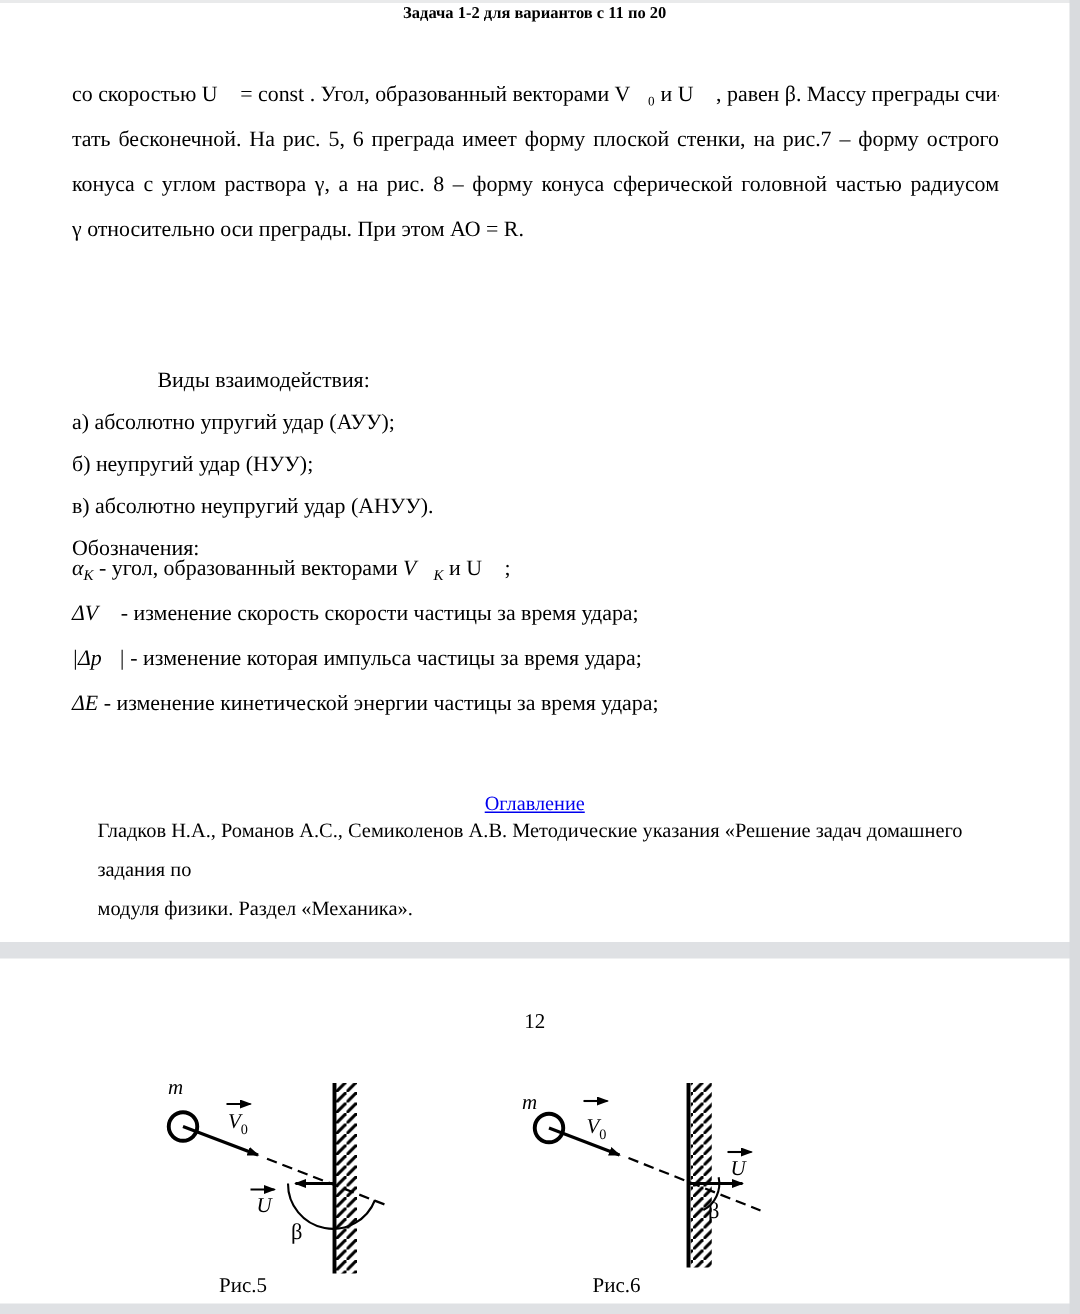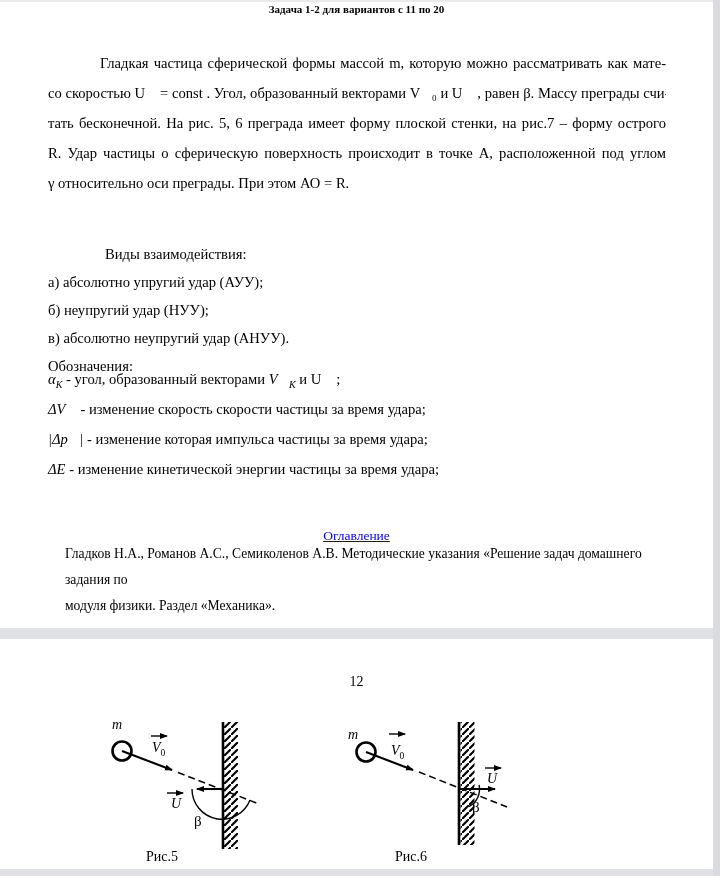--- a/index.html
+++ b/index.html
@@ -42,24 +42,23 @@
 </head>
 <body>
 
 <div class="screen">
   <div class="top-line"></div>
 
   <div>
     <div class="p1-title">Задача 1-2 для вариантов с 11 по 20</div>
 
     <div class="para">
-      <div class="pline first">Гладкая частица сферической формы массой m, которую можно рассматривать как мате-</div>
       <div class="pline">со скоростью U⃗ = const . Угол, образованный векторами V⃗₀ и U⃗ , равен β. Массу преграды счи-</div>
       <div class="pline">тать бесконечной. На рис. 5, 6 преграда имеет форму плоской стенки, на рис.7 – форму острого</div>
-      <div class="pline">R. Удар частицы о сферическую поверхность происходит в точке А, расположенной под углом</div>
+      <div class="pline">конуса с углом раствора γ, а на рис. 8 – форму конуса сферической головной частью радиусом</div>
       <div class="pline last">γ относительно оси преграды. При этом АО = R.</div>
     </div>
 
     <div class="vlist">
       <div class="head">Виды взаимодействия:</div>
       <div>а) абсолютно упругий удар (АУУ);</div>
       <div>б) неупругий удар (НУУ);</div>
       <div>в) абсолютно неупругий удар (АНУУ).</div>
       <div>Обозначения:</div>
     </div>

